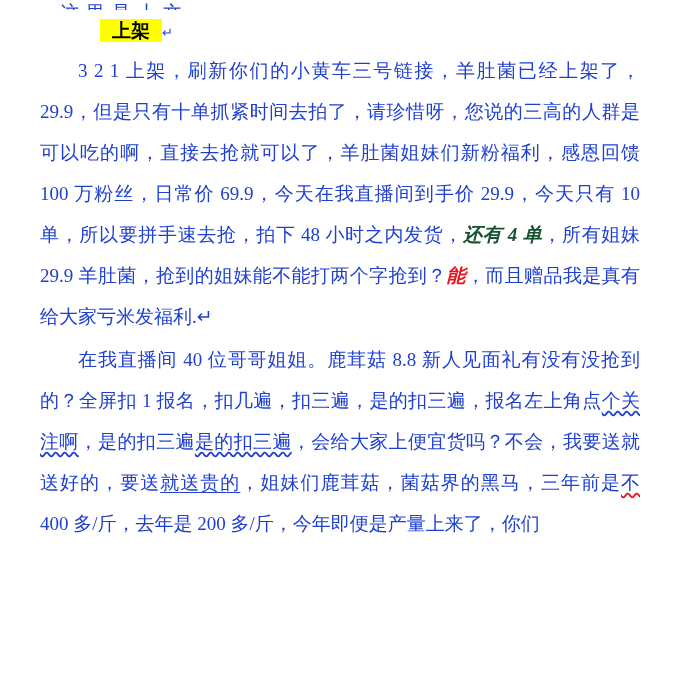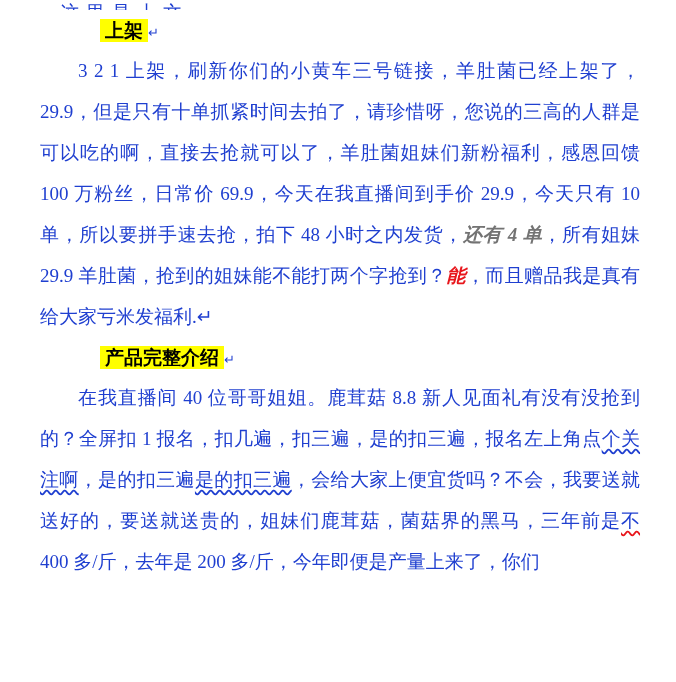--- a/index.html
+++ b/index.html
@@ -37,42 +37,42 @@
   .heading {
     font-family: "Liberation Serif", serif;
     font-weight: bold;
     font-size: 19px;
     color: #000000;
     margin: 6px 0 2px 60px;
     line-height: 30px;
   }
   .heading .hl {
     background: #ffff00;
-    padding: 1px 5px;
+    padding: 1px 12px;
   }
   .heading .pilcrow {
     color: #1f3fd0;
     font-weight: normal;
     font-size: 13px;
     background: transparent;
   }
   .para {
     font-size: 19px;
     line-height: 41px;
     color: #1f3fd0;
     text-align: justify;
     text-justify: inter-ideograph;
     margin: 0;
     text-indent: 38px;
   }
   .para.second {
     margin-top: 2px;
   }
   .red-italic {
-    color: #737373;
+    color: #14532d;
     font-style: italic;
     font-weight: bold;
   }
   .red-plain {
     color: #e8151b;
     font-style: italic;
     font-weight: bold;
   }
   .u-wavy {
     text-decoration: underline;
@@ -80,20 +80,21 @@
     text-decoration-color: #1f3fd0;
     text-underline-offset: 3px;
   }
   .u-wavy-red {
     text-decoration: underline;
     text-decoration-style: wavy;
     text-decoration-color: #e8151b;
     text-underline-offset: 3px;
   }
   .u-solid {
+    text-decoration: underline;
     text-decoration-color: #1f3fd0;
     text-underline-offset: 3px;
   }
 </style>
 </head>
 <body>
 
 <div class="page">
 
   <div class="clipped-top">这 里 是 上 文</div>
@@ -101,22 +102,19 @@
   <div class="doc-body">
 
     <div class="heading">
       <span class="hl">上架</span><span class="pilcrow">↵</span>
     </div>
 
     <p class="para">
       <span>3 2 1 上架，刷新你们的小黄车三号链接，羊肚菌已经上架了，29.9，但是只有十单抓紧时间去拍了，请珍惜呀，您说的三高的人群是可以吃的啊，直接去抢就可以了，羊肚菌姐妹们新粉福利，感恩回馈 100 万粉丝，日常价 69.9，今天在我直播间到手价 29.9，今天只有 10 单，所以要拼手速去抢，拍下 48 小时之内发货，</span><span class="red-italic">还有 4 单</span><span>，所有姐妹 29.9 羊肚菌，抢到的姐妹能不能打两个字抢到？</span><span class="red-plain">能</span><span>，而且赠品我是真有给大家亏米发福利.</span><span class="pilcrow">↵</span>
     </p>
 
-    <div class="heading">
-      <span class="hl">产品完整介绍</span><span class="pilcrow">↵</span>
-    </div>
 
     <p class="para second">
       <span>在我直播间 40 位哥哥姐姐。鹿茸菇 8.8 新人见面礼有没有没抢到的？全屏扣 1 报名，扣几遍，扣三遍，是的扣三遍，报名左上角点</span><span class="u-wavy">个关注啊</span><span>，是的扣三遍</span><span class="u-wavy">是的扣三遍</span><span>，会给大家上便宜货吗？不会，我要送就送好的，要送</span><span class="u-solid">就送贵的</span><span>，姐妹们鹿茸菇，菌菇界的黑马，三年前是</span><span class="u-wavy-red">不</span><span> 400 多/斤，去年是 200 多/斤，今年即便是产量上来了，你们</span>
     </p>
 
   </div>
 </div>
 
 </body></html>

